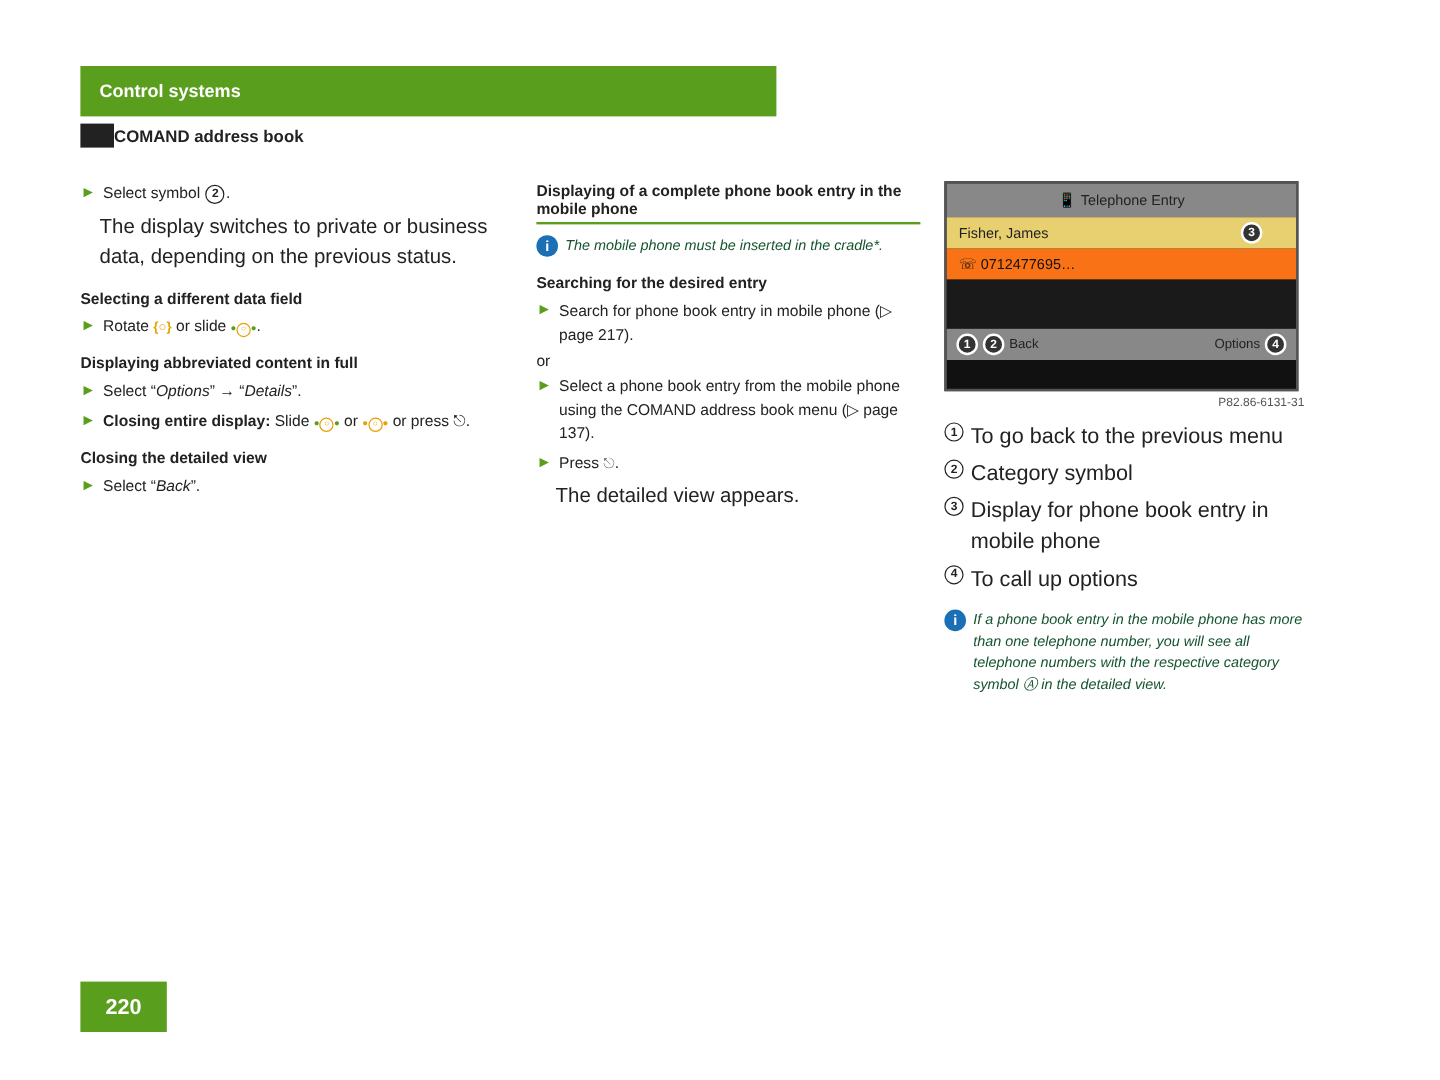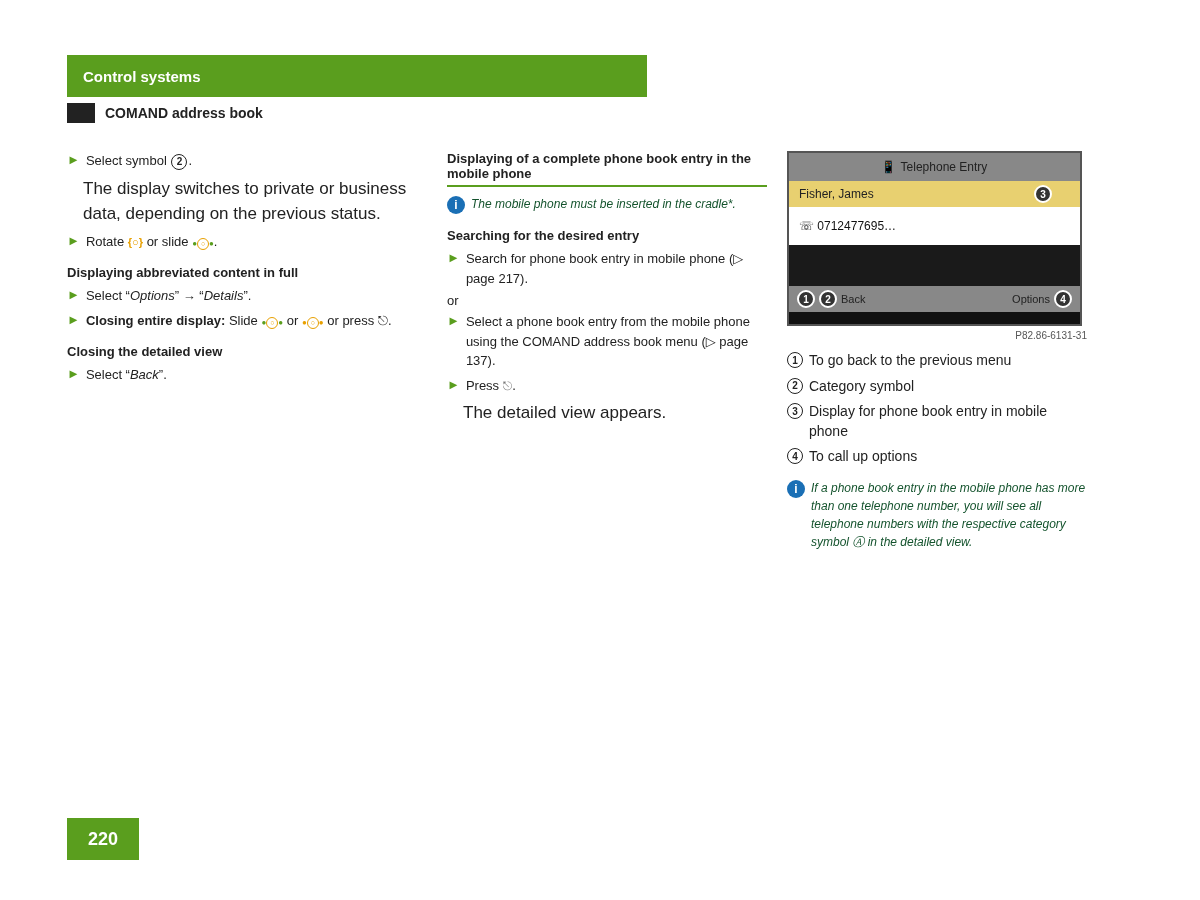--- a/index.html
+++ b/index.html
@@ -30,21 +30,20 @@
       font-weight: bold;
       font-size: 15px;
     }
 
     
     .section-title-bar {
       display: flex;
       align-items: center;
       margin-left: 67px;
       margin-top: 6px;
-      gap: 10px;
     }
     .black-rect {
       width: 28px;
       height: 20px;
       background: #222;
     }
     .section-title {
       font-weight: bold;
       font-size: 14px;
     }
@@ -213,22 +212,22 @@
       background: #e8d070;
       height: 26px;
       display: flex;
       align-items: center;
       padding-left: 10px;
       font-size: 12px;
       color: #222;
       position: relative;
     }
     .phone-display-number-row {
-      background: #ffffff;
-      height: 38px;
+      background: #f97316;
+      height: 26px;
       display: flex;
       align-items: center;
       padding-left: 10px;
       font-size: 12px;
       color: #111;
     }
     .phone-display-buttons-row {
       background: #888;
       height: 26px;
       display: flex;
@@ -273,21 +272,21 @@
       width: 16px;
       height: 16px;
       border: 1.5px solid #222;
       border-radius: 50%;
       font-size: 10px;
       font-weight: bold;
       flex-shrink: 0;
       margin-top: 1px;
     }
     .num-text {
-      font-size: 14px;
+      font-size: 18px;
       line-height: 1.4;
     }
 
     .fig-caption {
       font-size: 10px;
       color: #555;
       text-align: right;
       margin-bottom: 6px;
     }
 
@@ -343,20 +342,21 @@
   <div class="left-col">
 
     <div class="bullet-item">
       <span class="arrow">►</span>
       <span class="bullet-text">
         Select symbol <span class="circle-num">2</span>.
       </span>
     </div>
     <div class="subtext">The display switches to private or business data, depending on the previous status.</div>
 
+    <div class="section-heading">Selecting a different data field</div>
     <div class="bullet-item">
       <span class="arrow">►</span>
       <span class="bullet-text">
         Rotate <span class="ctrl-icon">{○}</span> or slide
         <span class="dot-green">●</span><span class="ctrl-circle">○</span><span class="dot-green">●</span>.
       </span>
     </div>
 
     <div class="section-heading">Displaying abbreviated content in full</div>
     <div class="bullet-item">

